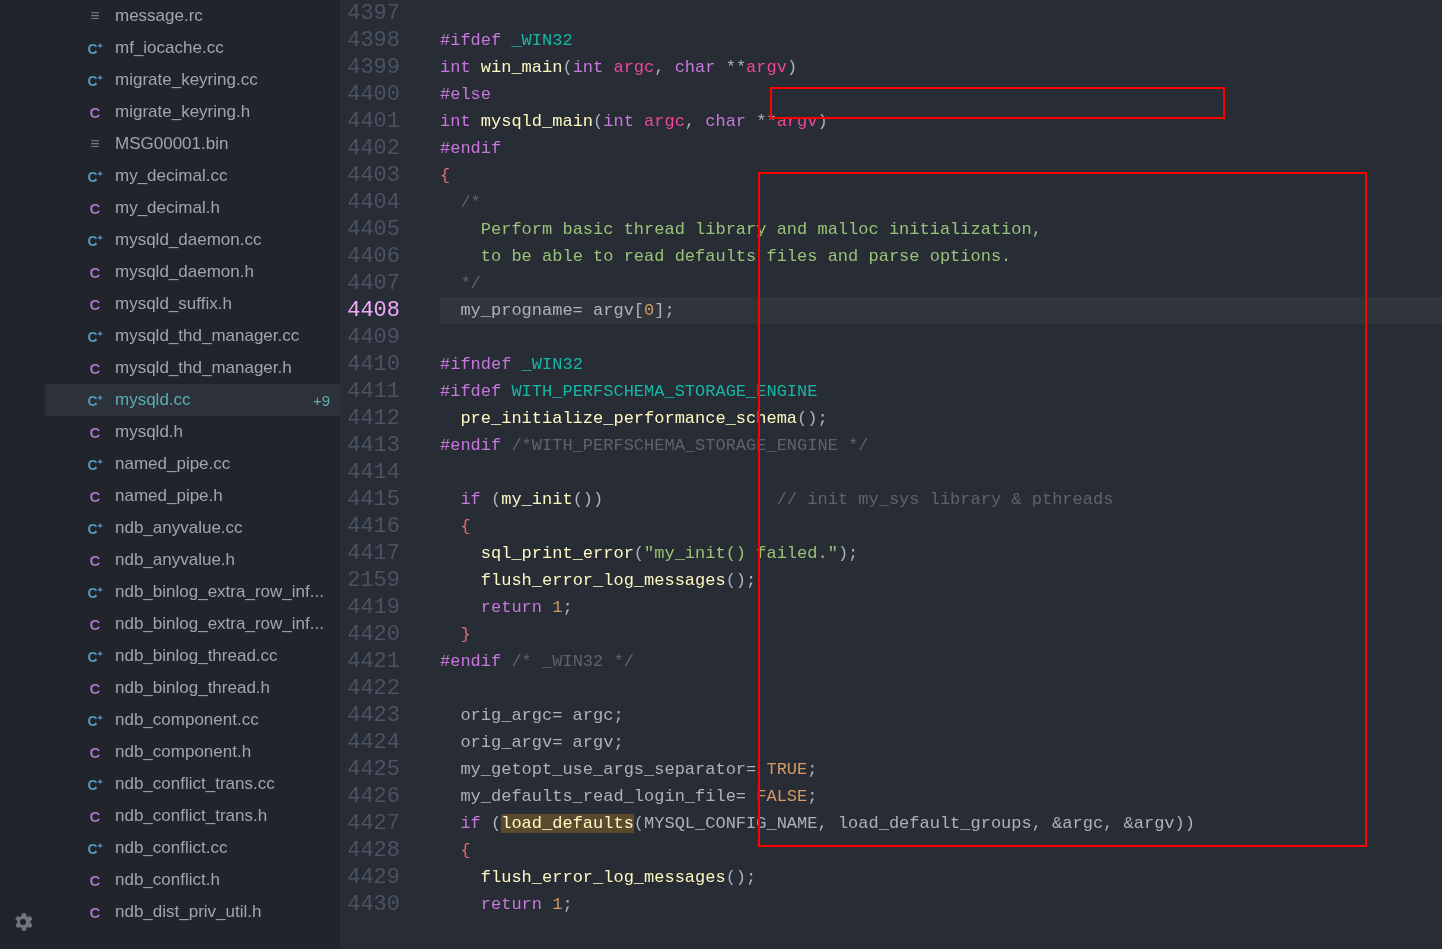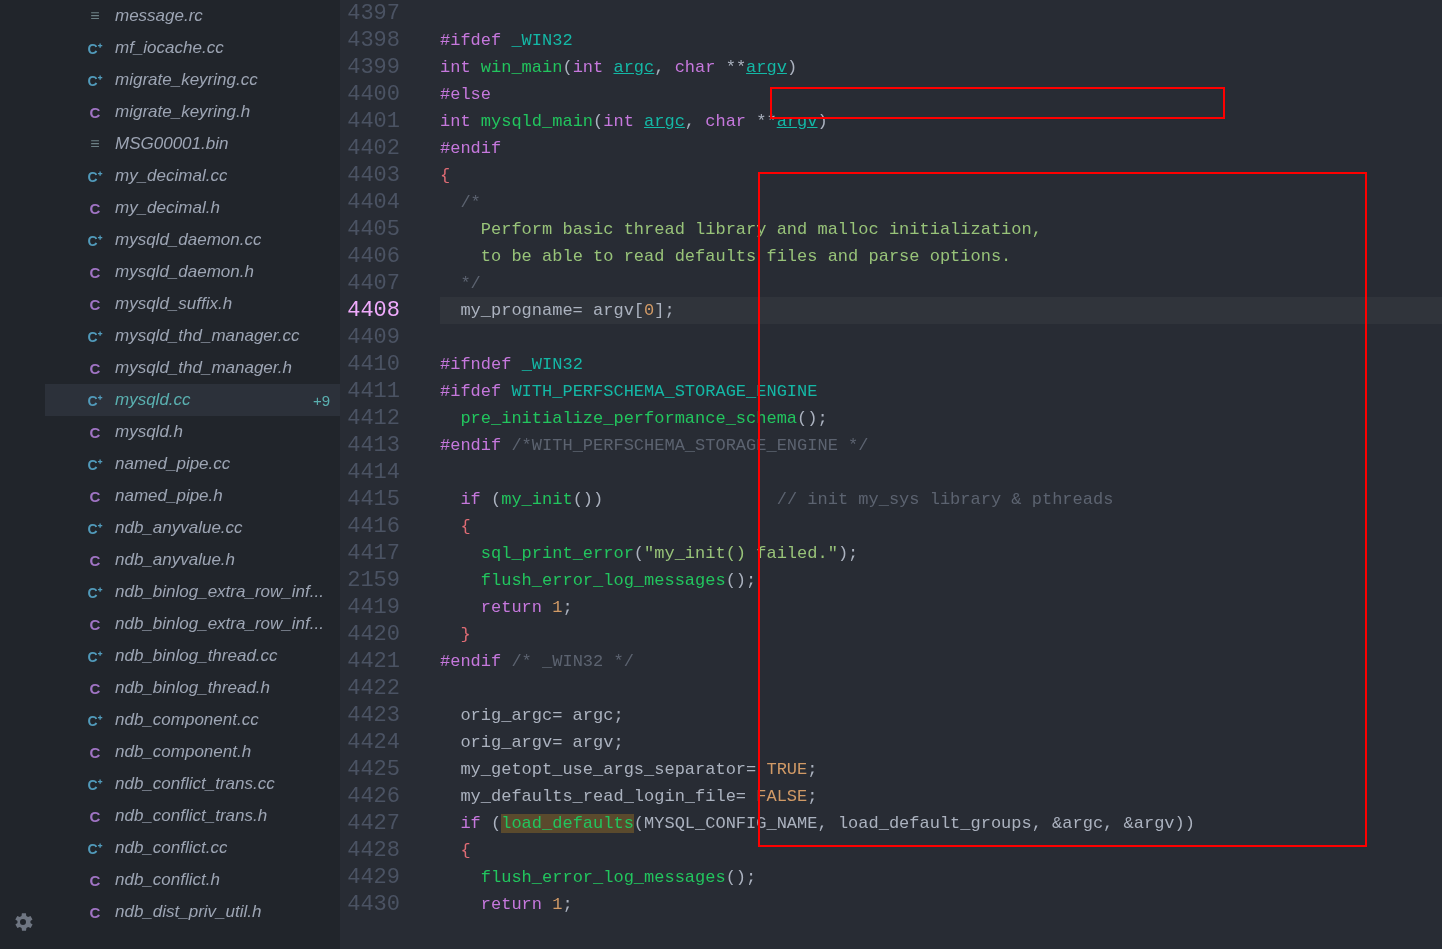--- a/index.html
+++ b/index.html
@@ -61,21 +61,21 @@
   }
   .icon.h  { color:#a074c4; }
   .icon.cc { color:#519aba; font-size:14px;}
   .icon.bin{ color:#6d8086; font-size:16px; font-weight:normal;}
   .badge {
     position:absolute;
     right:10px;
     color:#5ab0b0;
     font-size:15px;
   }
-  .file-name { overflow:hidden; text-overflow:ellipsis;font-style:italic; }
+  .file-name { overflow:hidden; text-overflow:ellipsis; }
 
   .editor {
     flex:1;
     background:#282c34;
     display:flex;
     overflow:hidden;
     position:relative;
   }
   .gutter {
     width:92px;
@@ -91,23 +91,23 @@
   .code {
     flex:1;
     position:relative;
     padding-left:8px;
   }
   .line { height:27px; line-height:27px; white-space:pre; position:relative;}
   .line.current { background:rgba(255,255,255,0.04); }
   
   .kw   { color:#c678dd; }   
   .ty   { color:#c678dd; }
-  .fn   { color:#22c55e; }   
+  .fn   { color:#fef9c3; }   
   .id   { color:#abb2bf; }
-  .param{ color:#14b8a6;text-decoration:underline; }   
+  .param{ color:#ec4899; }   
   .num  { color:#d19a66; }
   .str  { color:#98c379; }   
   .br   { color:#e06c75; }   
   .cm   { color:#5c6370; font-style:normal;}
   .cmg  { color:#98c379; }  
   .pp   { color:#c678dd;margin-top:34px; }   
   .ppn  { color:#14b8a6; }   
   .cnst { color:#d19a66; }   
   .hl   { background:#5a4a2d; }
 

